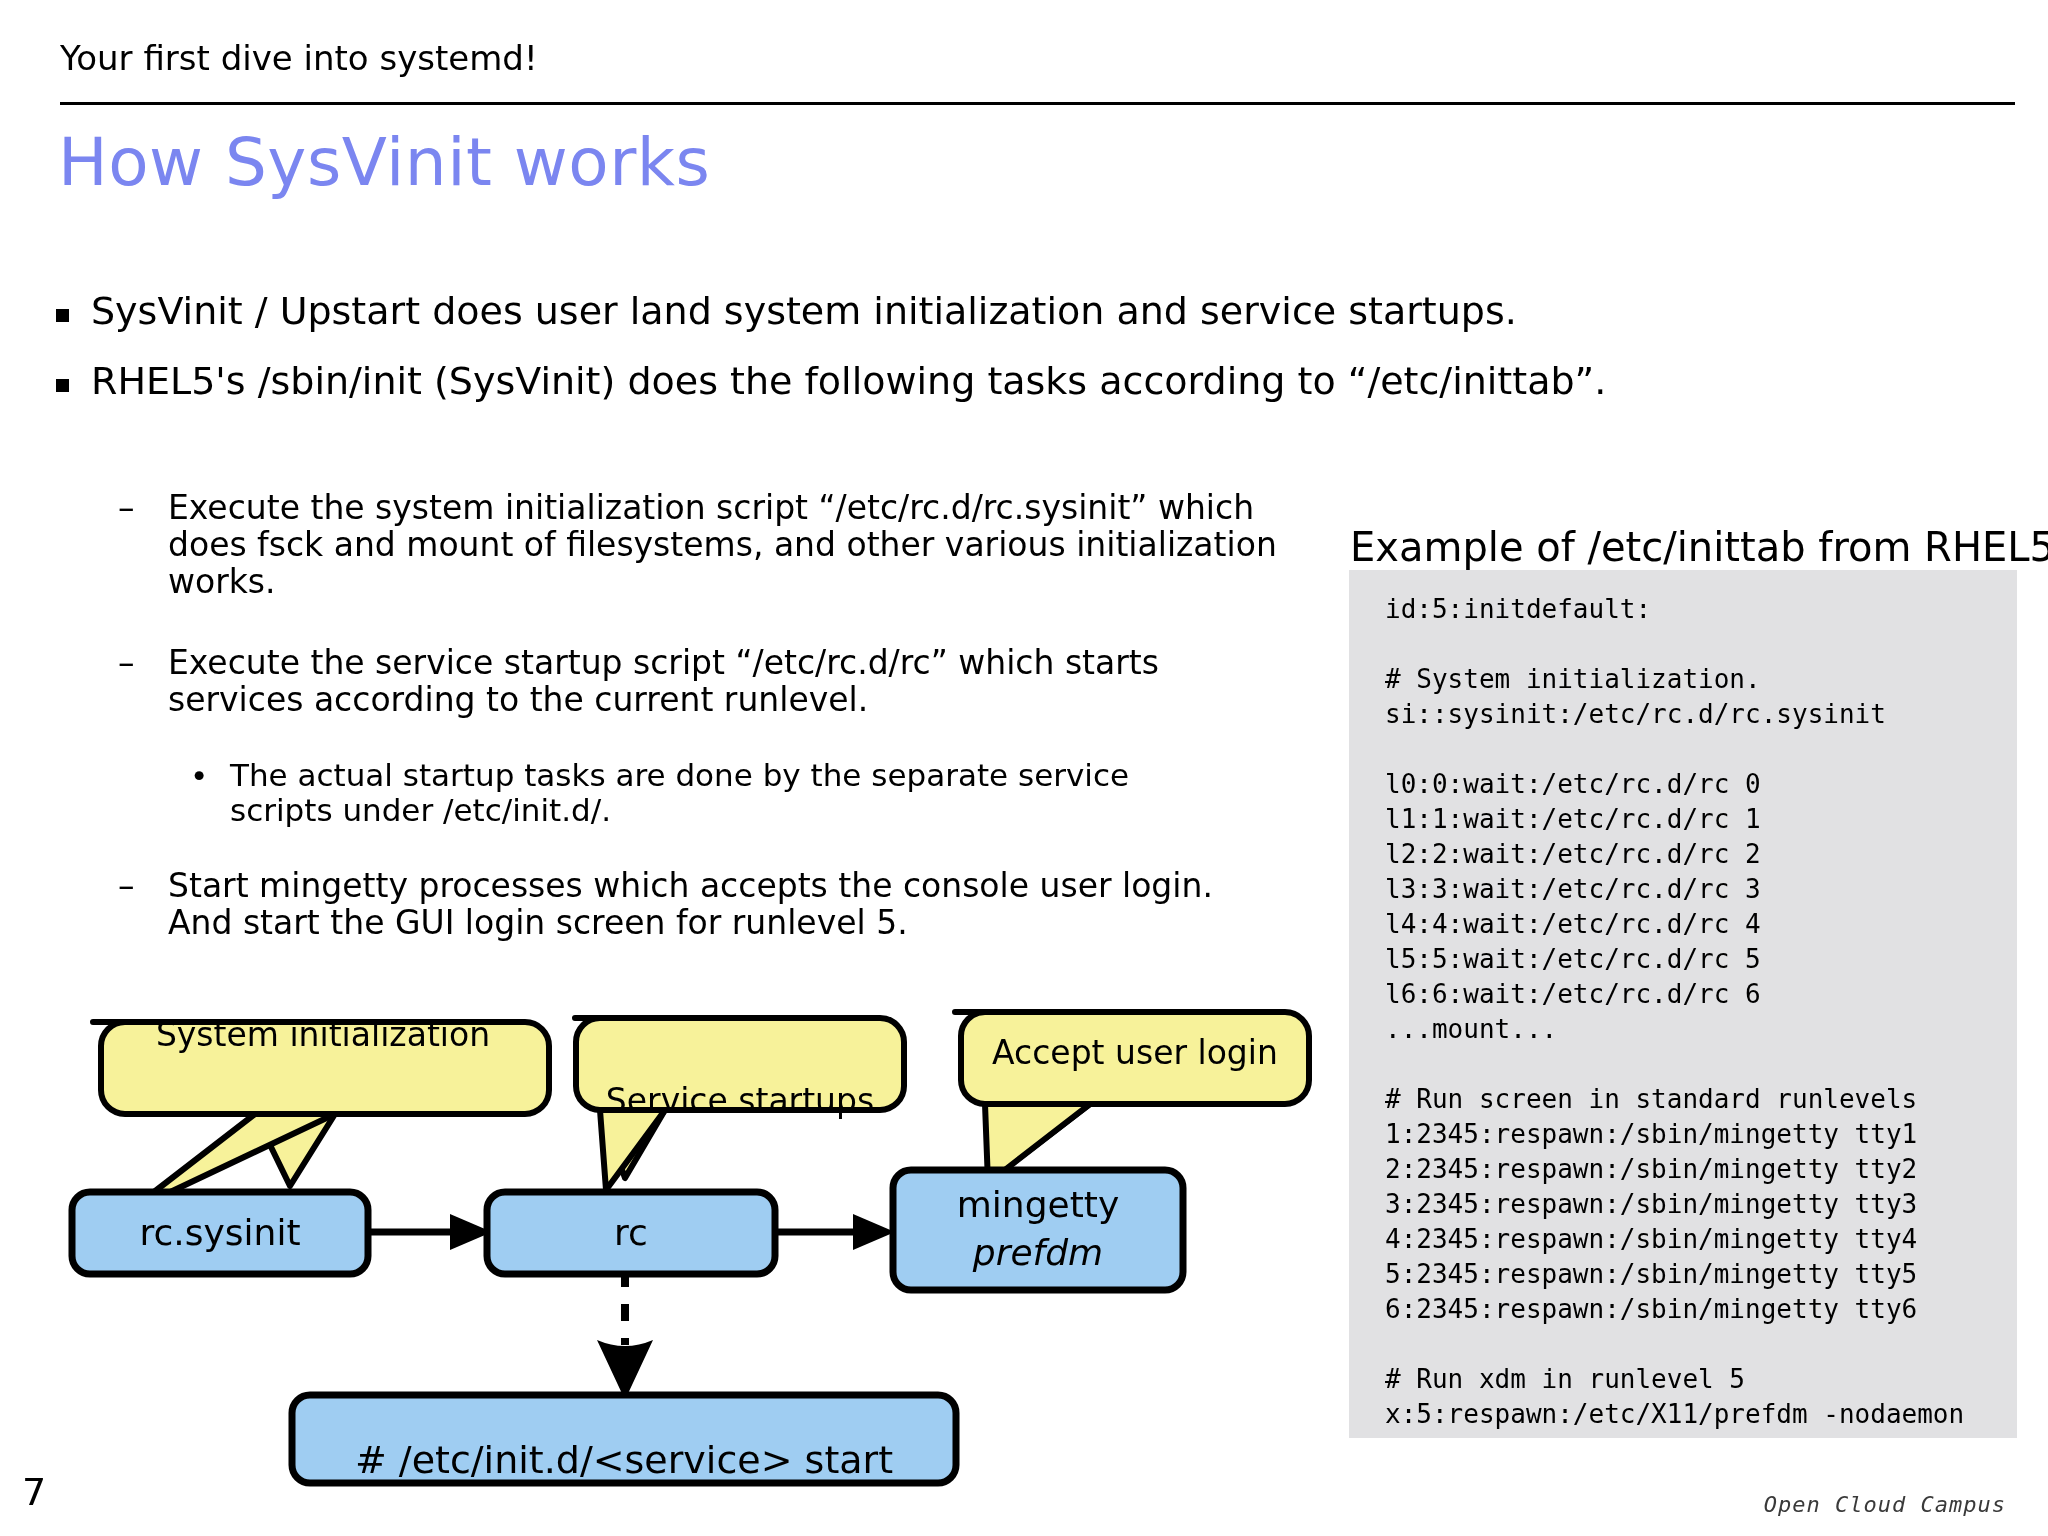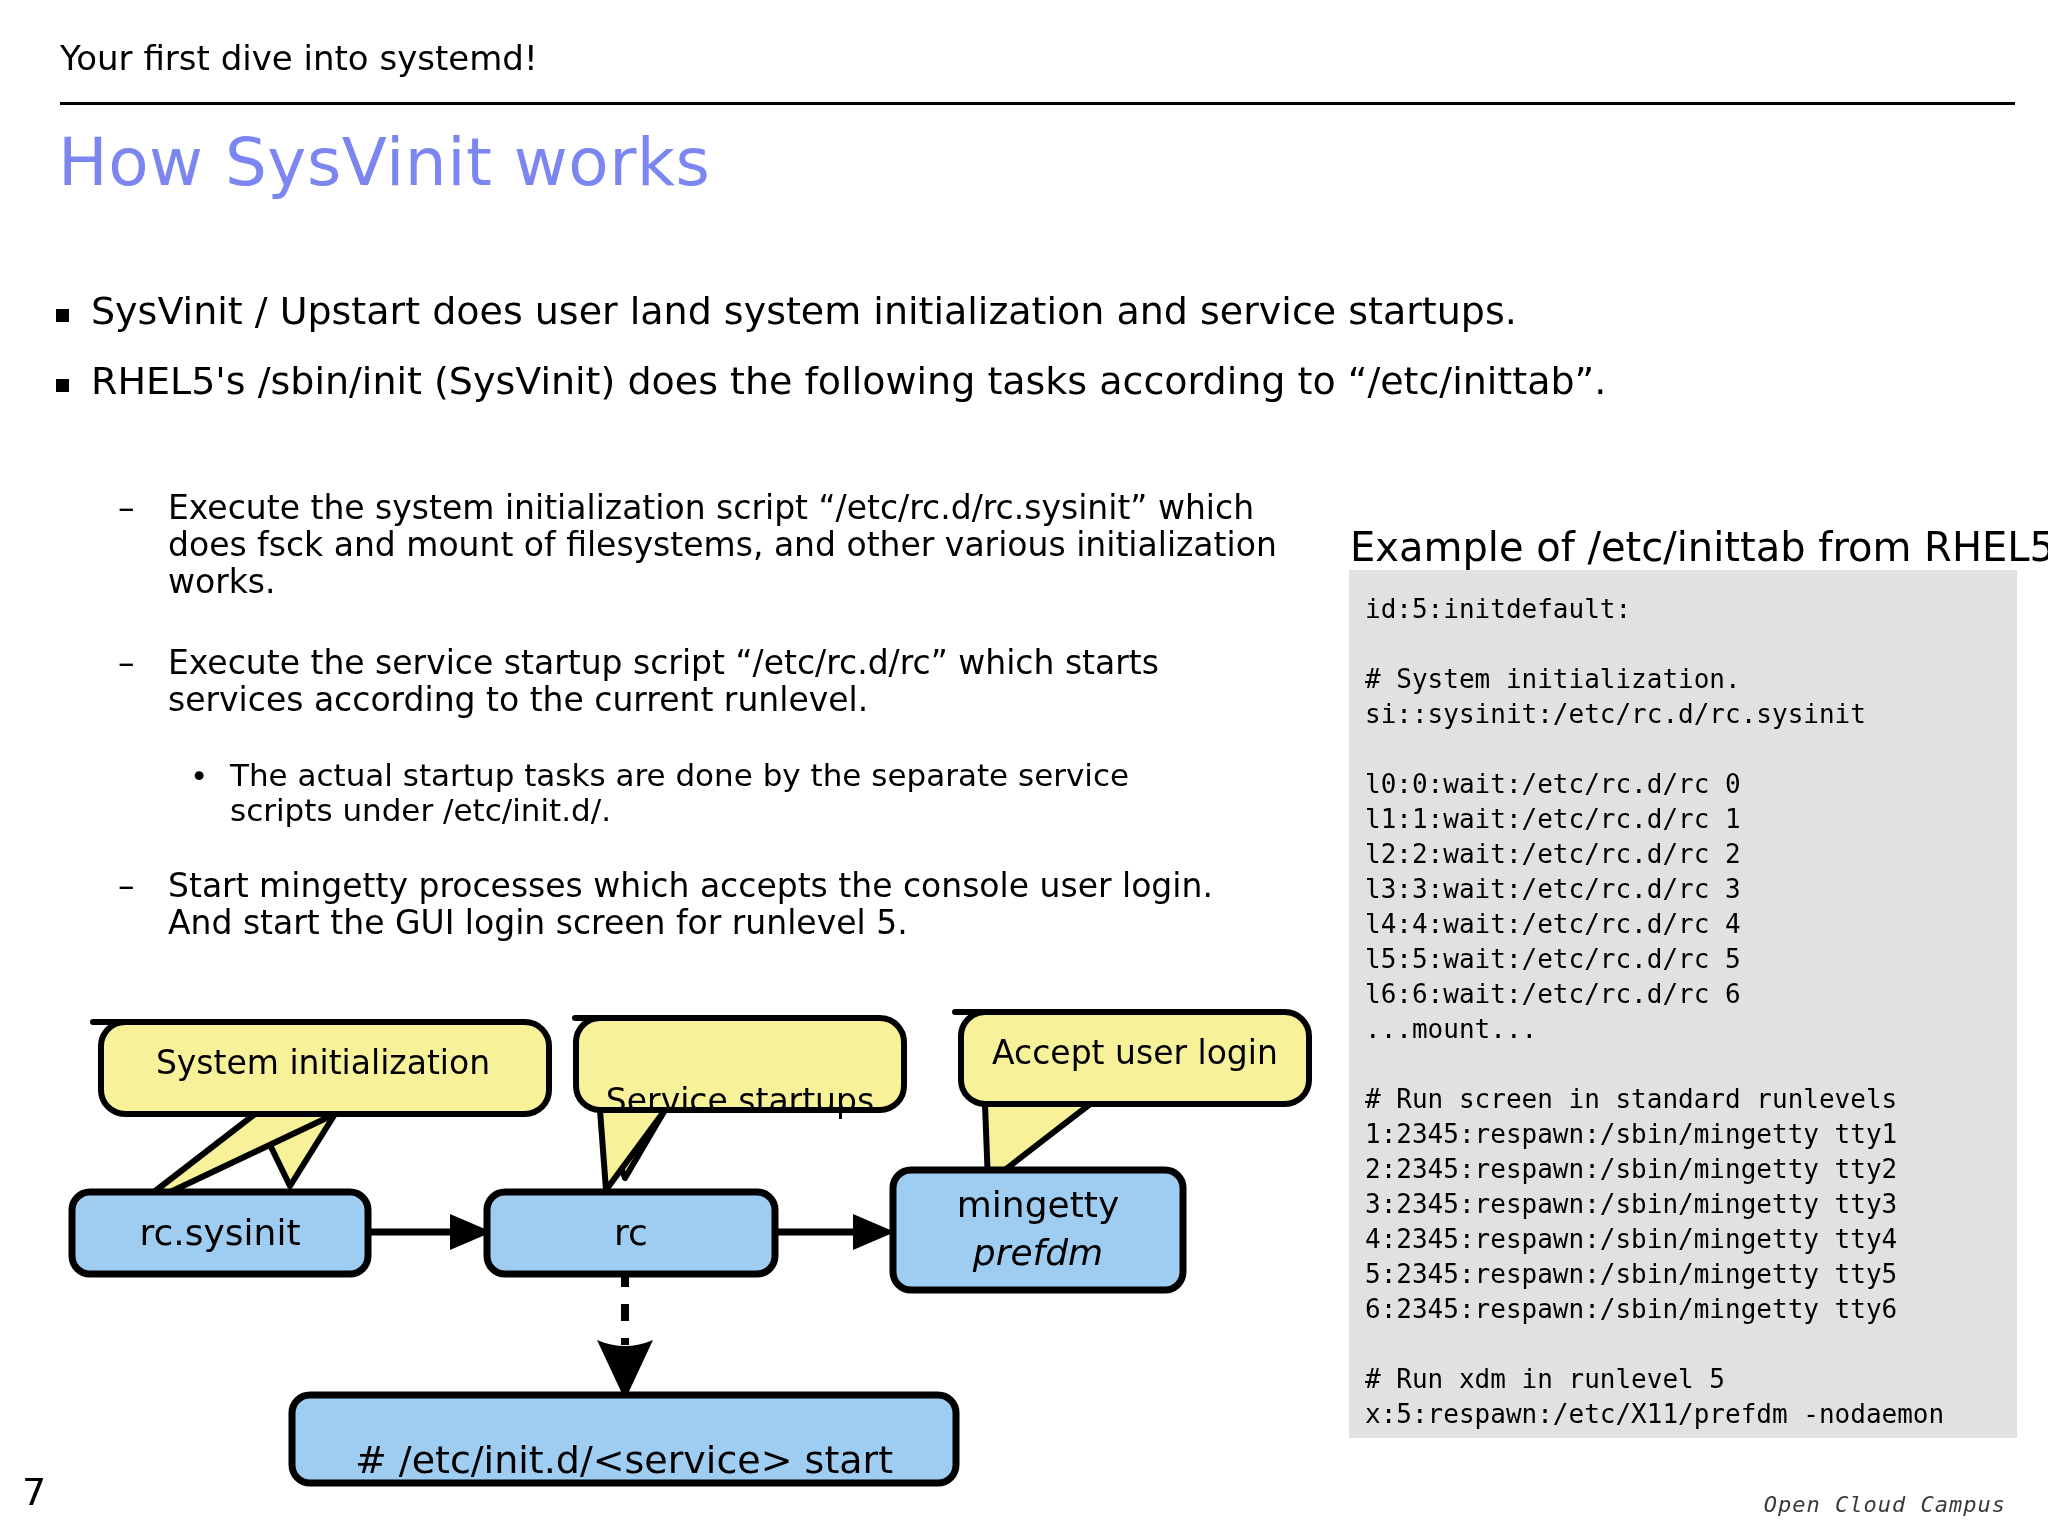--- a/index.html
+++ b/index.html
@@ -103,21 +103,21 @@
     left: 1350px; top: 524px;
     font-size: 40px;
     color: #000;
     white-space: nowrap;
   }
   .code-block {
     position: absolute;
     left: 1349px; top: 570px;
     width: 668px; height: 868px;
     background: #e1e1e3;
-    padding: 22px 0 0 16px;
+    padding: 22px 0 0 36px;
   }
   .code-line {
     font-family: "DejaVu Sans Mono", monospace;
     font-size: 26px;
     line-height: 35px;
     color: #000;
     white-space: pre;
     height: 35px;
   }
   .code-line.blank { height: 35px; }
@@ -281,21 +281,21 @@
   <rect x="72" y="1192" rx="18" ry="18" width="296" height="82" fill="#9fcdf2" stroke="#000" stroke-width="7"></rect>
 
   <rect x="487" y="1192" rx="18" ry="18" width="288" height="82" fill="#9fcdf2" stroke="#000" stroke-width="7"></rect>
 
   <rect x="893" y="1170" rx="18" ry="18" width="290" height="120" fill="#9fcdf2" stroke="#000" stroke-width="7"></rect>
 
   <rect x="292" y="1395" rx="18" ry="18" width="664" height="88" fill="#9fcdf2" stroke="#000" stroke-width="7"></rect>
 </svg>
 </div>
 
-<div class="callout-label" style="left:113px; top:1043px; width:420px;">System initialization</div>
+<div class="callout-label" style="left:113px; top:1015px; width:420px;">System initialization</div>
 <div class="callout-label" style="left:580px; top:1039px; width:320px;margin-top:42px;">Service startups</div>
 <div class="callout-label" style="left:960px; top:1033px; width:350px;">Accept user login</div>
 
 <div class="node-label" style="left:72px; top:1212px; width:296px; font-size:36px;">rc.sysinit</div>
 <div class="node-label" style="left:487px; top:1212px; width:288px; font-size:36px;">rc</div>
 <div class="node-label" style="left:893px; top:1184px; width:290px; font-size:36px;">mingetty</div>
 <div class="node-label" style="left:893px; top:1232px; width:290px; font-size:36px;font-style:italic;">prefdm</div>
 <div class="node-label" style="left:292px; top:1438px; width:664px; font-size:38px;"># /etc/init.d/&lt;service&gt; start</div>
 
 <div class="page-num">7</div>

